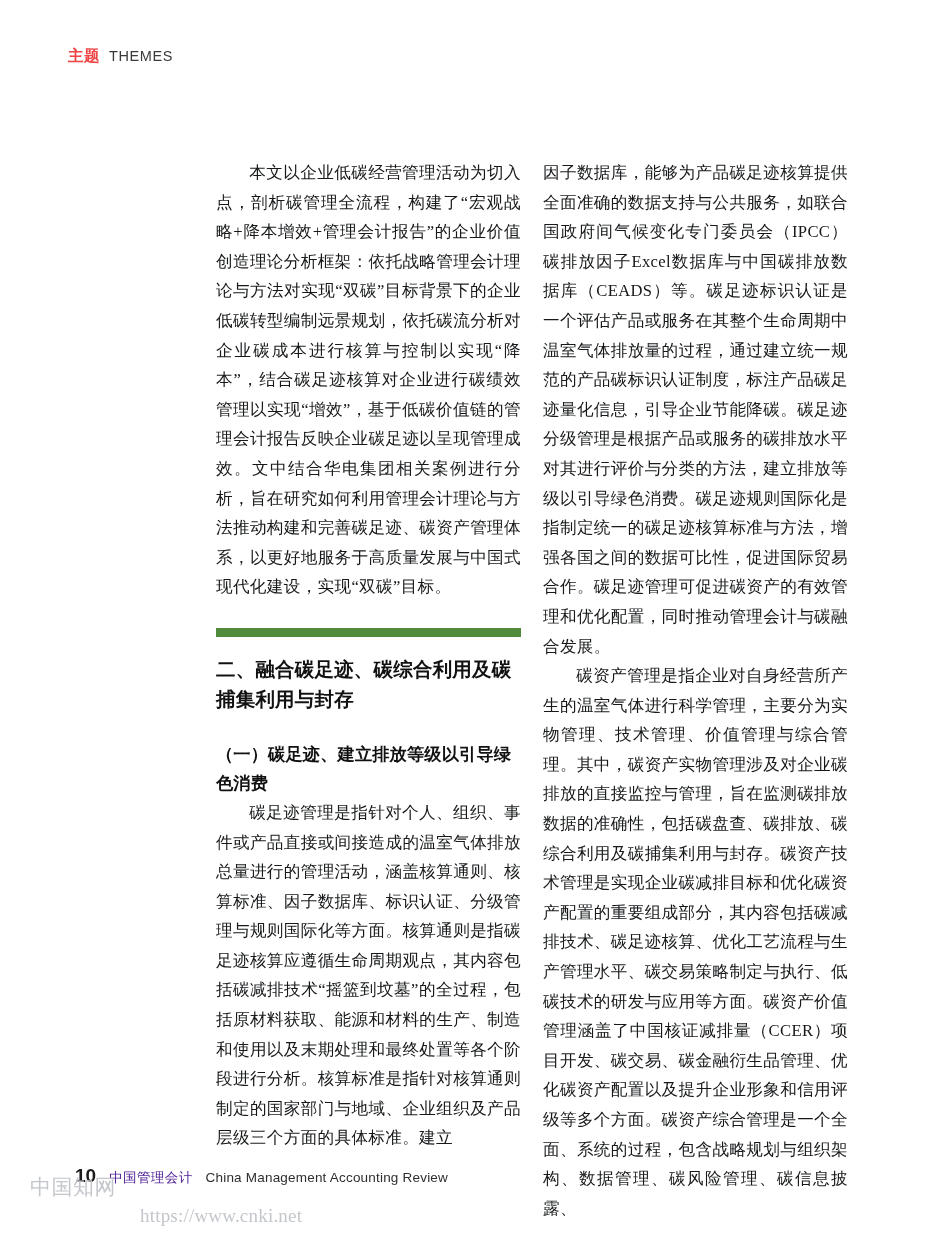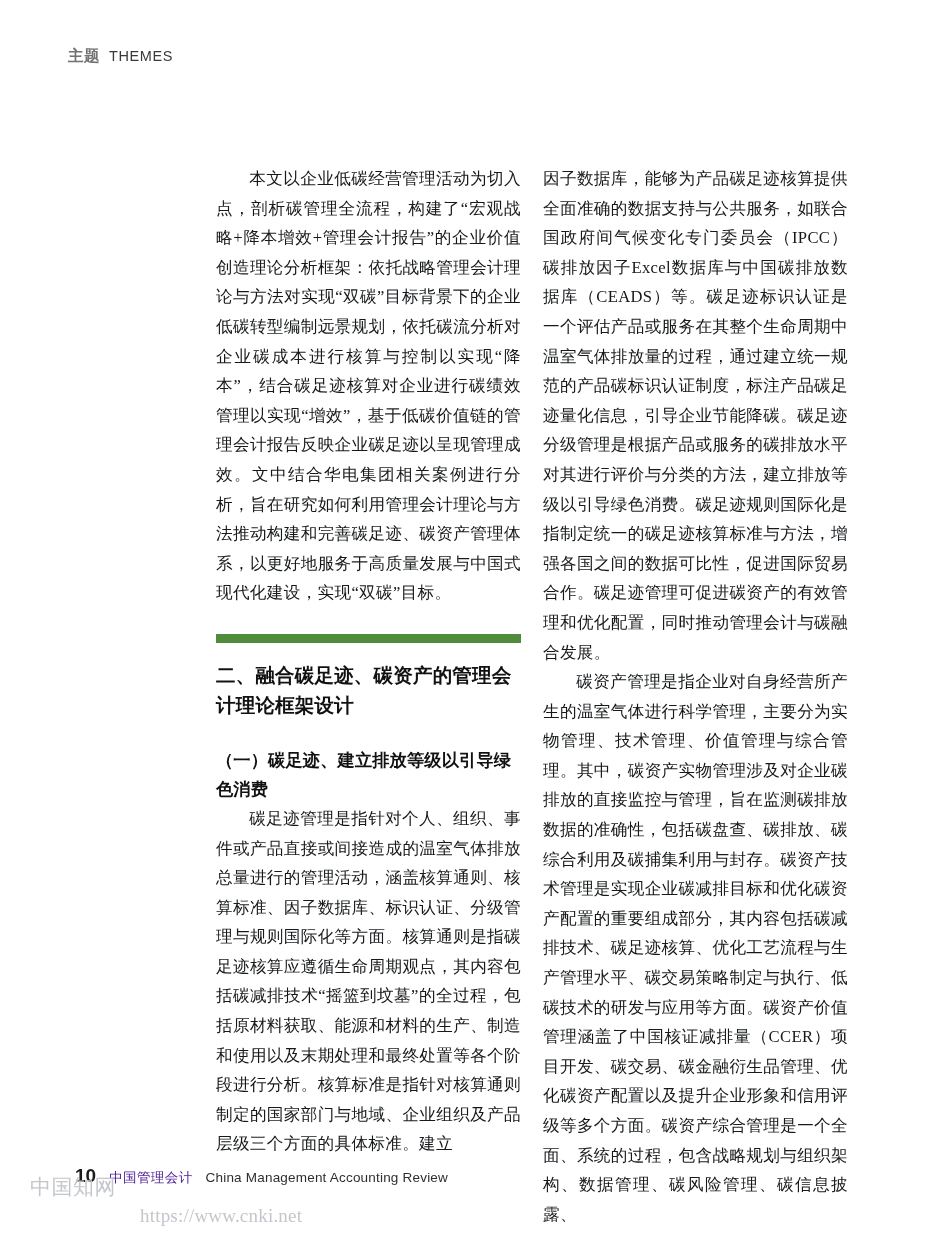--- a/index.html
+++ b/index.html
@@ -23,41 +23,41 @@
     top: 46px;
     display: flex;
     align-items: baseline;
     gap: 9px;
     white-space: nowrap;
   }
   .running-head .rh-cn {
     font-family: "Liberation Sans", "DejaVu Sans", sans-serif;
     font-size: 15.5px;
     font-weight: 700;
-    color: #737373;
+    color: #ef4444;
     letter-spacing: 0.5px;
   }
   .running-head .rh-en {
     font-family: "Liberation Sans", "DejaVu Sans", sans-serif;
     font-size: 14.5px;
     font-weight: 400;
     color: #3a3a3a;
     letter-spacing: 0.6px;
   }
 
   
   .columns {
     position: absolute;
     left: 0;
     top: 158px;
     width: 950px;
   }
   .col {
     position: absolute;
-    top: 6px;
+    top: 0;
     width: 305px;
   }
   .col-left  { left: 216px; }
   .col-right { left: 543px; }
 
   p.para {
     margin: 0;
     font-size: 16.6px;
     line-height: 29.6px;
     text-align: justify;
@@ -161,21 +161,21 @@
 </div>
 
 <div class="columns">
 
   <div class="col col-left">
 
     <p class="para indent">本文以企业低碳经营管理活动为切入点，剖析碳管理全流程，构建了“宏观战略+降本增效+管理会计报告”的企业价值创造理论分析框架：依托战略管理会计理论与方法对实现“双碳”目标背景下的企业低碳转型编制远景规划，依托碳流分析对企业碳成本进行核算与控制以实现“降本”，结合碳足迹核算对企业进行碳绩效管理以实现“增效”，基于低碳价值链的管理会计报告反映企业碳足迹以呈现管理成效。文中结合华电集团相关案例进行分析，旨在研究如何利用管理会计理论与方法推动构建和完善碳足迹、碳资产管理体系，以更好地服务于高质量发展与中国式现代化建设，实现“双碳”目标。</p>
 
     <div class="section-block">
       <div class="green-rule"></div>
-      <h2 class="section-title">二、融合碳足迹、碳资产的管理会计理论框架设计</h2>
+      <h2 class="section-title">二、融合碳足迹、碳综合利用及碳捕集利用与封存</h2>
       <h3 class="sub-title">（一）碳足迹、建立排放等级以引导绿色消费</h3>
     </div>
 
     <p class="para indent after-heading">碳足迹管理是指针对个人、组织、事件或产品直接或间接造成的温室气体排放总量进行的管理活动，涵盖核算通则、核算标准、因子数据库、标识认证、分级管理与规则国际化等方面。核算通则是指碳足迹核算应遵循生命周期观点，其内容包括碳减排技术“摇篮到坟墓”的全过程，包括原材料获取、能源和材料的生产、制造和使用以及末期处理和最终处置等各个阶段进行分析。核算标准是指针对核算通则制定的国家部门与地域、企业组织及产品层级三个方面的具体标准。建立</p>
   </div>
 
   <div class="col col-right">
 
     <p class="para">因子数据库，能够为产品碳足迹核算提供全面准确的数据支持与公共服务，如联合国政府间气候变化专门委员会（IPCC）碳排放因子Excel数据库与中国碳排放数据库（CEADS）等。碳足迹标识认证是一个评估产品或服务在其整个生命周期中温室气体排放量的过程，通过建立统一规范的产品碳标识认证制度，标注产品碳足迹量化信息，引导企业节能降碳。碳足迹分级管理是根据产品或服务的碳排放水平对其进行评价与分类的方法，建立排放等级以引导绿色消费。碳足迹规则国际化是指制定统一的碳足迹核算标准与方法，增强各国之间的数据可比性，促进国际贸易合作。碳足迹管理可促进碳资产的有效管理和优化配置，同时推动管理会计与碳融合发展。</p>
 

